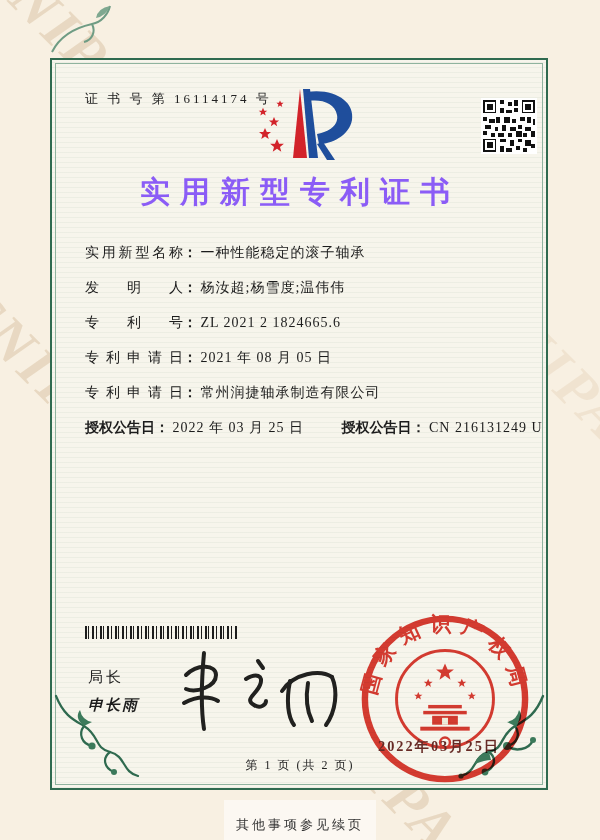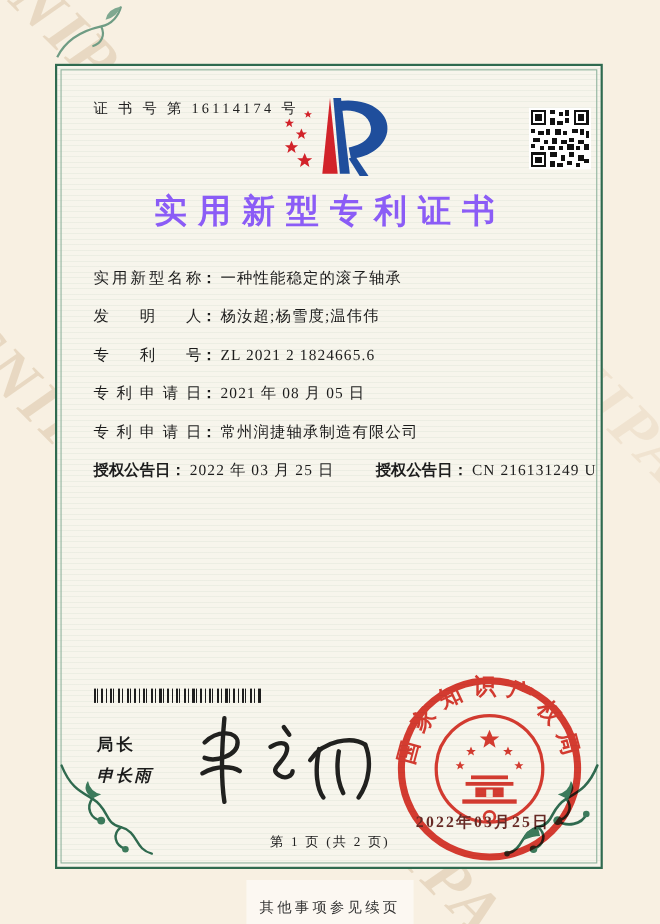--- a/index.html
+++ b/index.html
@@ -63,21 +63,21 @@
   .barcode{
     position:absolute;left:85px;top:626px;width:153px;height:13px;
     background:repeating-linear-gradient(90deg,
       #1d1d1d 0 2px, rgba(0,0,0,0) 2px 3px,
       #1d1d1d 3px 4px, rgba(0,0,0,0) 4px 7px,
       #1d1d1d 7px 9px, rgba(0,0,0,0) 9px 11px,
       #1d1d1d 11px 12px, rgba(0,0,0,0) 12px 15px);
   }
   
   .sig-title{
-    position:absolute;left:88px;top:668px;font-size:15px;font-weight:bold;
+    position:absolute;left:88px;top:668px;font-size:15px;font-weight:normal;
     font-family:"Liberation Sans","DejaVu Sans",sans-serif;letter-spacing:3px;
   }
   .sig-name{
     position:absolute;left:88px;top:696px;font-size:15px;font-weight:bold;
     font-family:"Liberation Sans","DejaVu Sans",sans-serif;letter-spacing:2px;font-style:italic;
   }
   .sig-script{position:absolute;left:162px;top:645px;width:180px;height:95px;}
   
   .seal{
     position:absolute;left:356px;top:610px;width:178px;height:178px;

